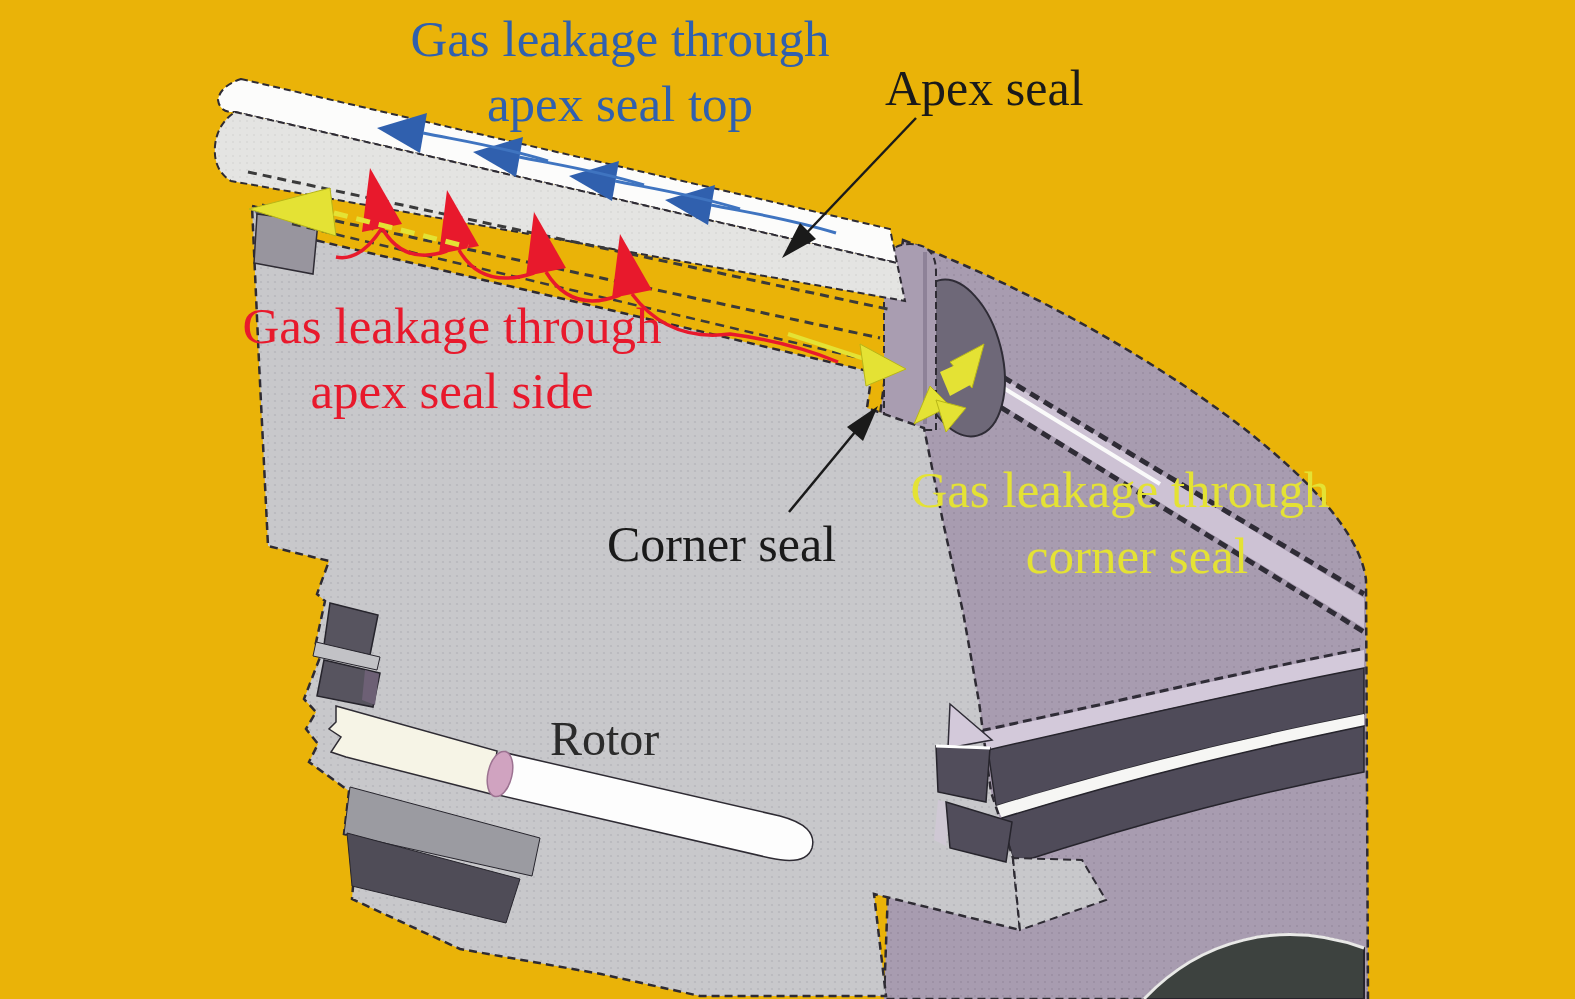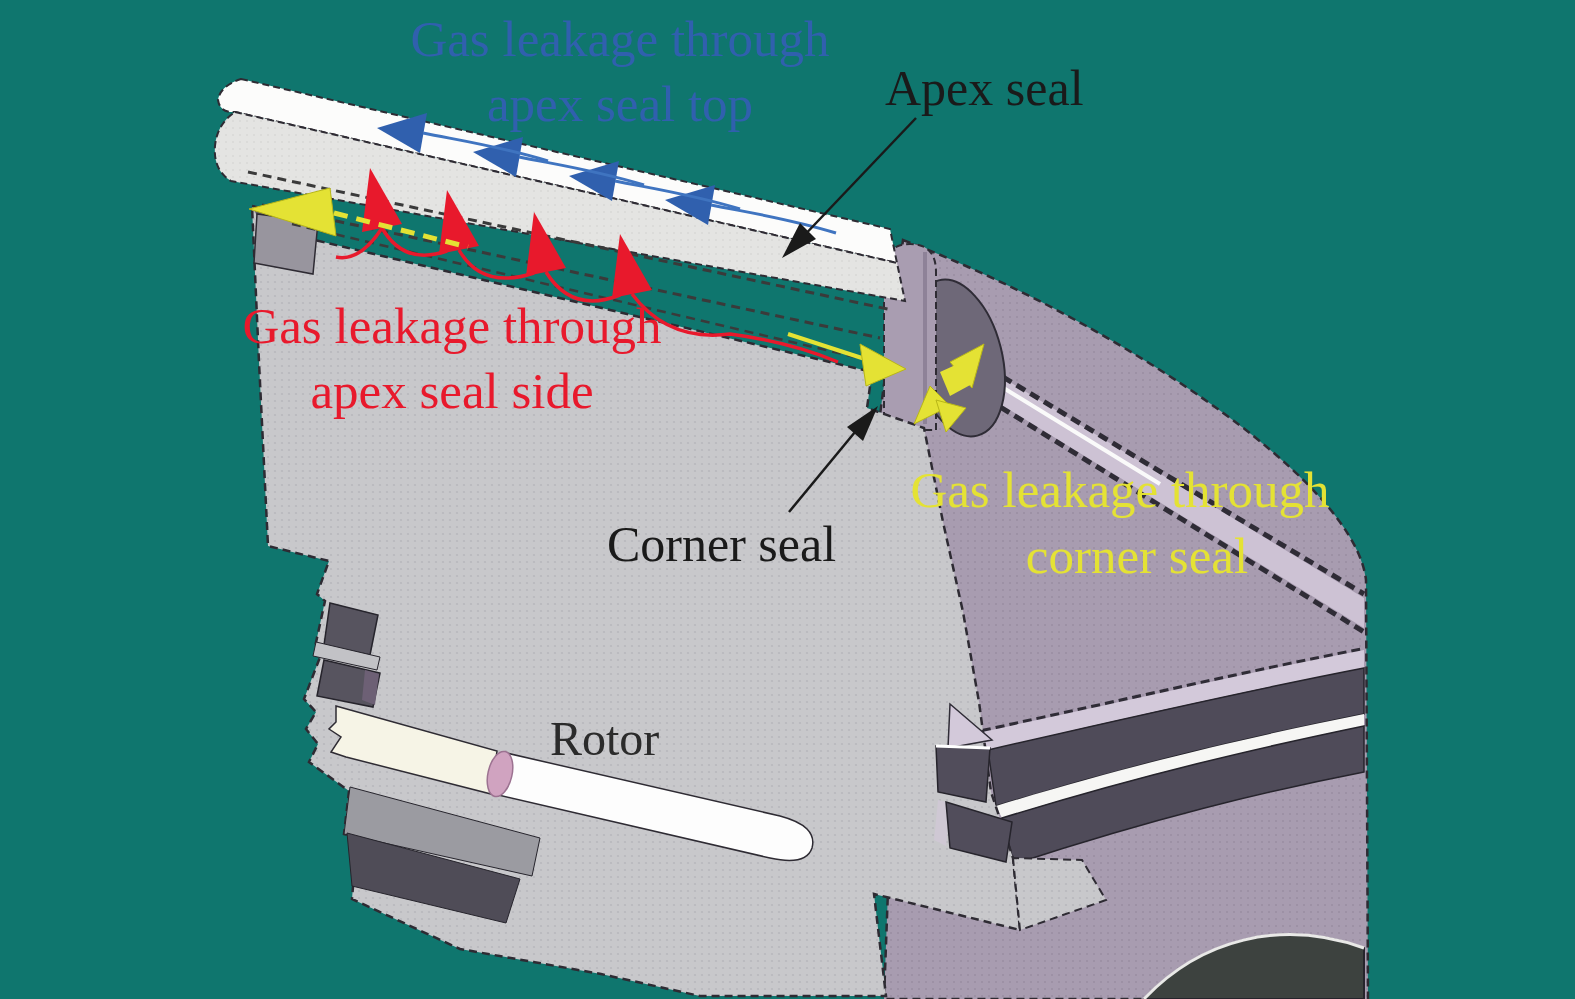--- a/index.html
+++ b/index.html
@@ -1,19 +1,19 @@
 <!DOCTYPE html>
 <html><head>
 <meta charset="utf-8">
 <style>
   html,body{margin:0;padding:0;background:#ffffff;}
   .figure{
     position:relative;
     width:1575px;height:999px;
-    background:#0f766e;
+    background:#eab308;
     overflow:hidden;
     font-family:"Liberation Serif", serif;
   }
   svg{display:block;}
   text{font-family:"Liberation Serif", serif;}
   .lbl{font-size:51px;}
   .lbl-black{font-size:50px;fill:#1a1a1a;}
   .lbl-rotor{font-size:48px;fill:#2b2b2b;}
   .lbl-blue{fill:#3060ae;}
   .lbl-red{fill:#e8192c;}

